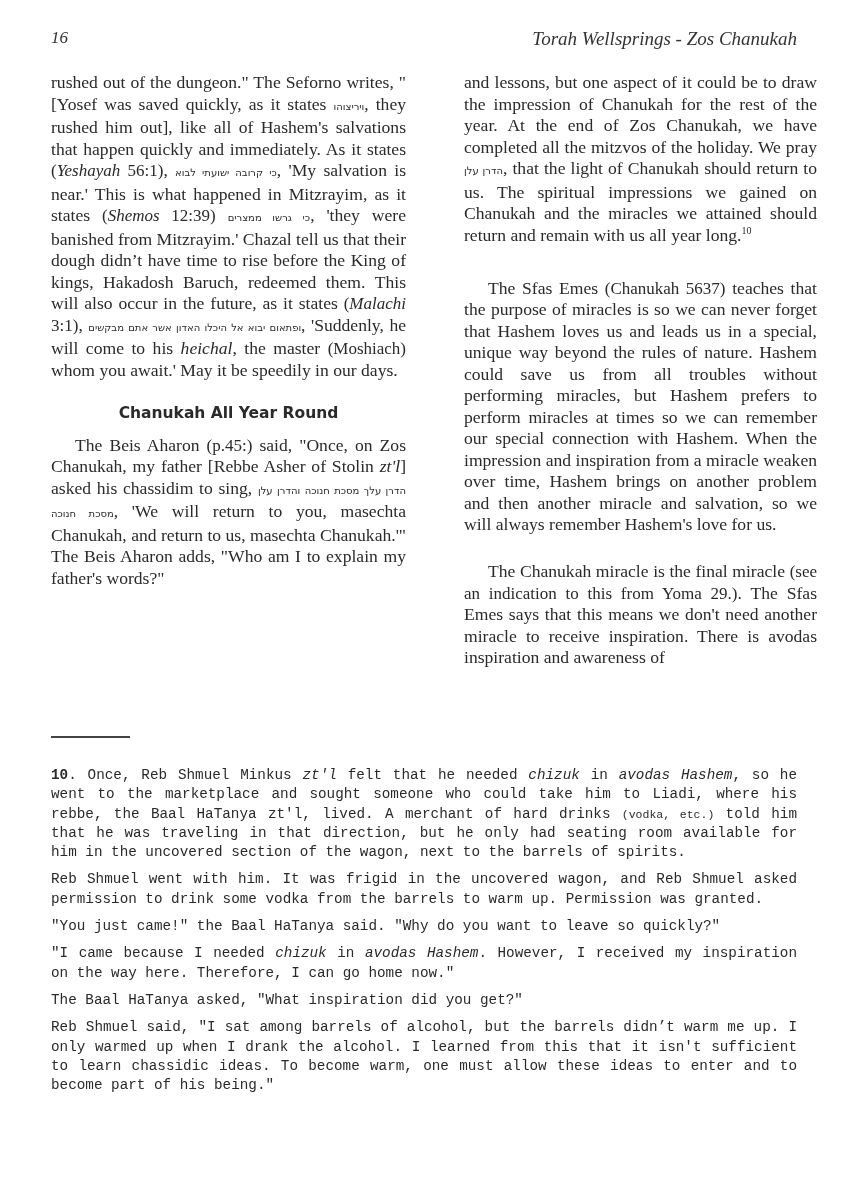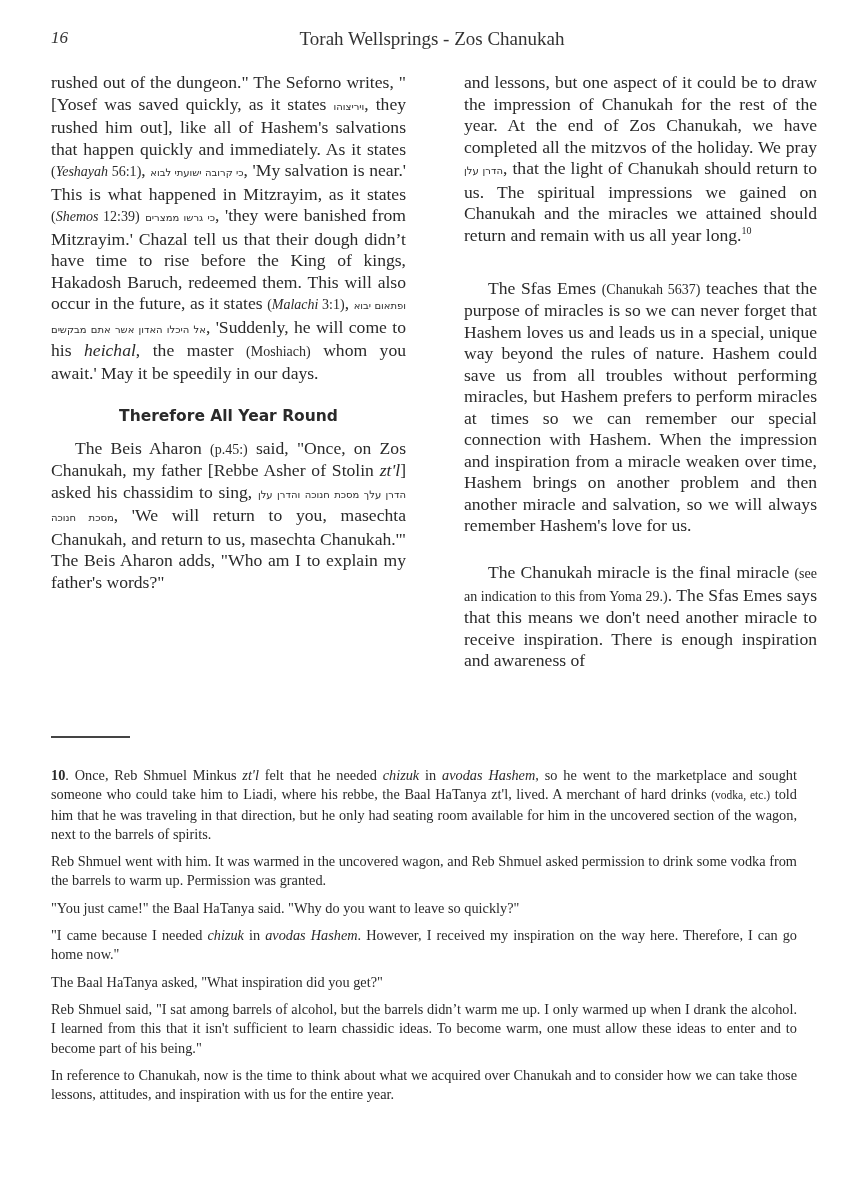--- a/index.html
+++ b/index.html
@@ -1,77 +1,76 @@
 <!DOCTYPE html>
 <html><head>
 <meta charset="utf-8">
 <style>
   html, body { margin: 0; padding: 0; background: #ffffff; }
   body { width: 849px; height: 1200px; position: relative; overflow: hidden; color: #2a2a2a; font-family: "Liberation Serif", "DejaVu Serif", serif; }
   .page { position: absolute; left: 0; top: 0; width: 757px; height: 1200px; }
   .header { position: absolute; top: 28px; left: 51px; width: 746px; height: 30px; }
   .page-num { position: absolute; left: 0; top: 0; font-style: italic; font-size: 17px; color: #333; }
-  .running-title { position: absolute; left: 16px; right: 0; top: 0; text-align: center; font-size: 19px; color: #333; }
+  .running-title { position: absolute; left: 16px; right: 0; top: 0; text-align: right; font-style: italic; font-size: 19px; color: #333; }
   .col { position: absolute; top: 72px; font-size: 17.6px; line-height: 21.5px; text-align: justify; color: #2a2a2a; }
   .col-left { left: 51px; width: 355px; }
   .col-right { left: 464px; width: 353px; }
   .col p { margin: 0; }
   .indent { text-indent: 24px; }
   .gap { height: 21.5px; }
-  .small { font-size: 14px; }
+  .small { font-size: 17px; }
   .heb { font-family: "DejaVu Sans", sans-serif; font-size: 10px; }
   .it { font-style: italic; }
   .heading { font-family: "DejaVu Sans", sans-serif; font-weight: bold; font-size: 15.5px; text-align: center; margin: 22px 0 10px 0 !important; text-indent: 0; }
   sup { font-size: 10px; line-height: 0; }
   .fn-rule { position: absolute; left: 51px; top: 736px; width: 79px; height: 0; border-top: 2px solid #444; }
-  .footnotes { position: absolute; left: 51px; top: 766px; width: 746px; font-size: 14.3px; line-height: 19.3px; text-align: justify; color: #2a2a2a; font-family: Liberation Serif, serif; }
+  .footnotes { position: absolute; left: 51px; top: 766px; width: 746px; font-size: 14.3px; line-height: 19.3px; text-align: justify; color: #2a2a2a; font-family: Liberation Mono, monospace; }
   .footnotes p { margin: 0 0 8px 0; }
   .fn-num { font-weight: bold; }
   .fn-small { font-size: 11.5px; }
 </style>
 </head>
 <body>
 
 <div class="page">
 
   <div class="header">
     <span class="page-num">16</span>
     <div class="running-title">Torah Wellsprings - Zos Chanukah</div>
   </div>
 
   <div class="col col-left">
     <p><span>rushed out of the dungeon." The Seforno writes, "[Yosef was saved quickly, as it states </span><span class="heb" dir="rtl">ויריצוהו</span><span>, they rushed him out], like all of Hashem's salvations that happen quickly and immediately. As it states </span><span class="small">(<span class="it">Yeshayah</span><span> 56:1</span>)</span>, <span class="heb" dir="rtl">כי קרובה ישועתי לבוא</span><span>, 'My salvation is near.' This is what happened in Mitzrayim, as it states </span><span class="small">(<span class="it">Shemos</span><span> 12:39</span>)</span> <span class="heb" dir="rtl">כי גרשו ממצרים</span><span>, 'they were banished from Mitzrayim.' Chazal tell us that their dough didn’t have time to rise before the King of kings, Hakadosh Baruch, redeemed them. This will also occur in the future, as it states </span><span class="small">(<span class="it">Malachi</span><span> 3:1</span>)</span>, <span class="heb" dir="rtl">ופתאום יבוא אל היכלו האדון אשר אתם מבקשים</span><span>, 'Suddenly, he will come to his </span><span class="it">heichal</span><span>, the master </span><span class="small">(Moshiach)</span><span> whom you await.' May it be speedily in our days.</span></p>
 
-    <p class="heading">Therefore All Year Round</p>
+    <p class="heading">Chanukah All Year Round</p>
 
     <p class="indent"><span>The Beis Aharon </span><span class="small">(p.45:)</span><span> said, "Once, on Zos Chanukah, my father [Rebbe Asher of Stolin </span><span class="it">zt'l</span><span>] asked his chassidim to sing, </span><span class="heb" dir="rtl">הדרן עלך מסכת חנוכה והדרן עלן מסכת חנוכה</span><span>, 'We will return to you, masechta Chanukah, and return to us, masechta Chanukah.'" The Beis Aharon adds, "Who am I to explain my father's words?"</span></p>
 
     <div class="gap"></div>
 
   </div>
 
   <div class="col col-right">
     <p><span>and lessons, but one aspect of it could be to draw the impression of Chanukah for the rest of the year. At the end of Zos Chanukah, we have completed all the mitzvos of the holiday. We pray </span><span class="heb" dir="rtl">הדרן עלן</span><span>, that the light of Chanukah should return to us. The spiritual impressions we gained on Chanukah and the miracles we attained should return and remain with us all year long.</span><sup>10</sup></p>
 
     <div class="gap"></div>
     <div style="height:10px"></div>
 
     <p class="indent"><span>The Sfas Emes </span><span class="small">(Chanukah 5637)</span><span> teaches that the purpose of miracles is so we can never forget that Hashem loves us and leads us in a special, unique way beyond the rules of nature. Hashem could save us from all troubles without performing miracles, but Hashem prefers to perform miracles at times so we can remember our special connection with Hashem. When the impression and inspiration from a miracle weaken over time, Hashem brings on another problem and then another miracle and salvation, so we will always remember Hashem's love for us.</span></p>
 
     <div class="gap"></div>
     <div style="height:4px"></div>
 
-    <p class="indent"><span>The Chanukah miracle is the final miracle </span><span class="small">(see an indication to this from Yoma 29.)</span><span>. The Sfas Emes says that this means we don't need another miracle to receive inspiration. There is enough inspiration and awareness of</span></p>
+    <p class="indent"><span>The Chanukah miracle is the final miracle </span><span class="small">(see an indication to this from Yoma 29.)</span><span>. The Sfas Emes says that this means we don't need another miracle to receive inspiration. There is avodas inspiration and awareness of</span></p>
   </div>
 
   <div class="fn-rule"></div>
 
   <div class="footnotes">
     <p><span class="fn-num">10</span><span>. Once, Reb Shmuel Minkus </span><span class="it">zt'l</span><span> felt that he needed </span><span class="it">chizuk</span><span> in </span><span class="it">avodas Hashem</span><span>, so he went to the marketplace and sought someone who could take him to Liadi, where his rebbe, the Baal HaTanya zt'l, lived. A merchant of hard drinks </span><span class="fn-small">(vodka, etc.)</span><span> told him that he was traveling in that direction, but he only had seating room available for him in the uncovered section of the wagon, next to the barrels of spirits.</span></p>
-    <p>Reb Shmuel went with him. It was warmed in the uncovered wagon, and Reb Shmuel asked permission to drink some vodka from the barrels to warm up. Permission was granted.</p>
+    <p>Reb Shmuel went with him. It was frigid in the uncovered wagon, and Reb Shmuel asked permission to drink some vodka from the barrels to warm up. Permission was granted.</p>
     <p>"You just came!" the Baal HaTanya said. "Why do you want to leave so quickly?"</p>
     <p><span>"I came because I needed </span><span class="it">chizuk</span><span> in </span><span class="it">avodas Hashem</span><span>. However, I received my inspiration on the way here. Therefore, I can go home now."</span></p>
     <p>The Baal HaTanya asked, "What inspiration did you get?"</p>
     <p>Reb Shmuel said, "I sat among barrels of alcohol, but the barrels didn’t warm me up. I only warmed up when I drank the alcohol. I learned from this that it isn't sufficient to learn chassidic ideas. To become warm, one must allow these ideas to enter and to become part of his being."</p>
-    <p>In reference to Chanukah, now is the time to think about what we acquired over Chanukah and to consider how we can take those lessons, attitudes, and inspiration with us for the entire year.</p>
   </div>
 
 </div>
 
 </body></html>

